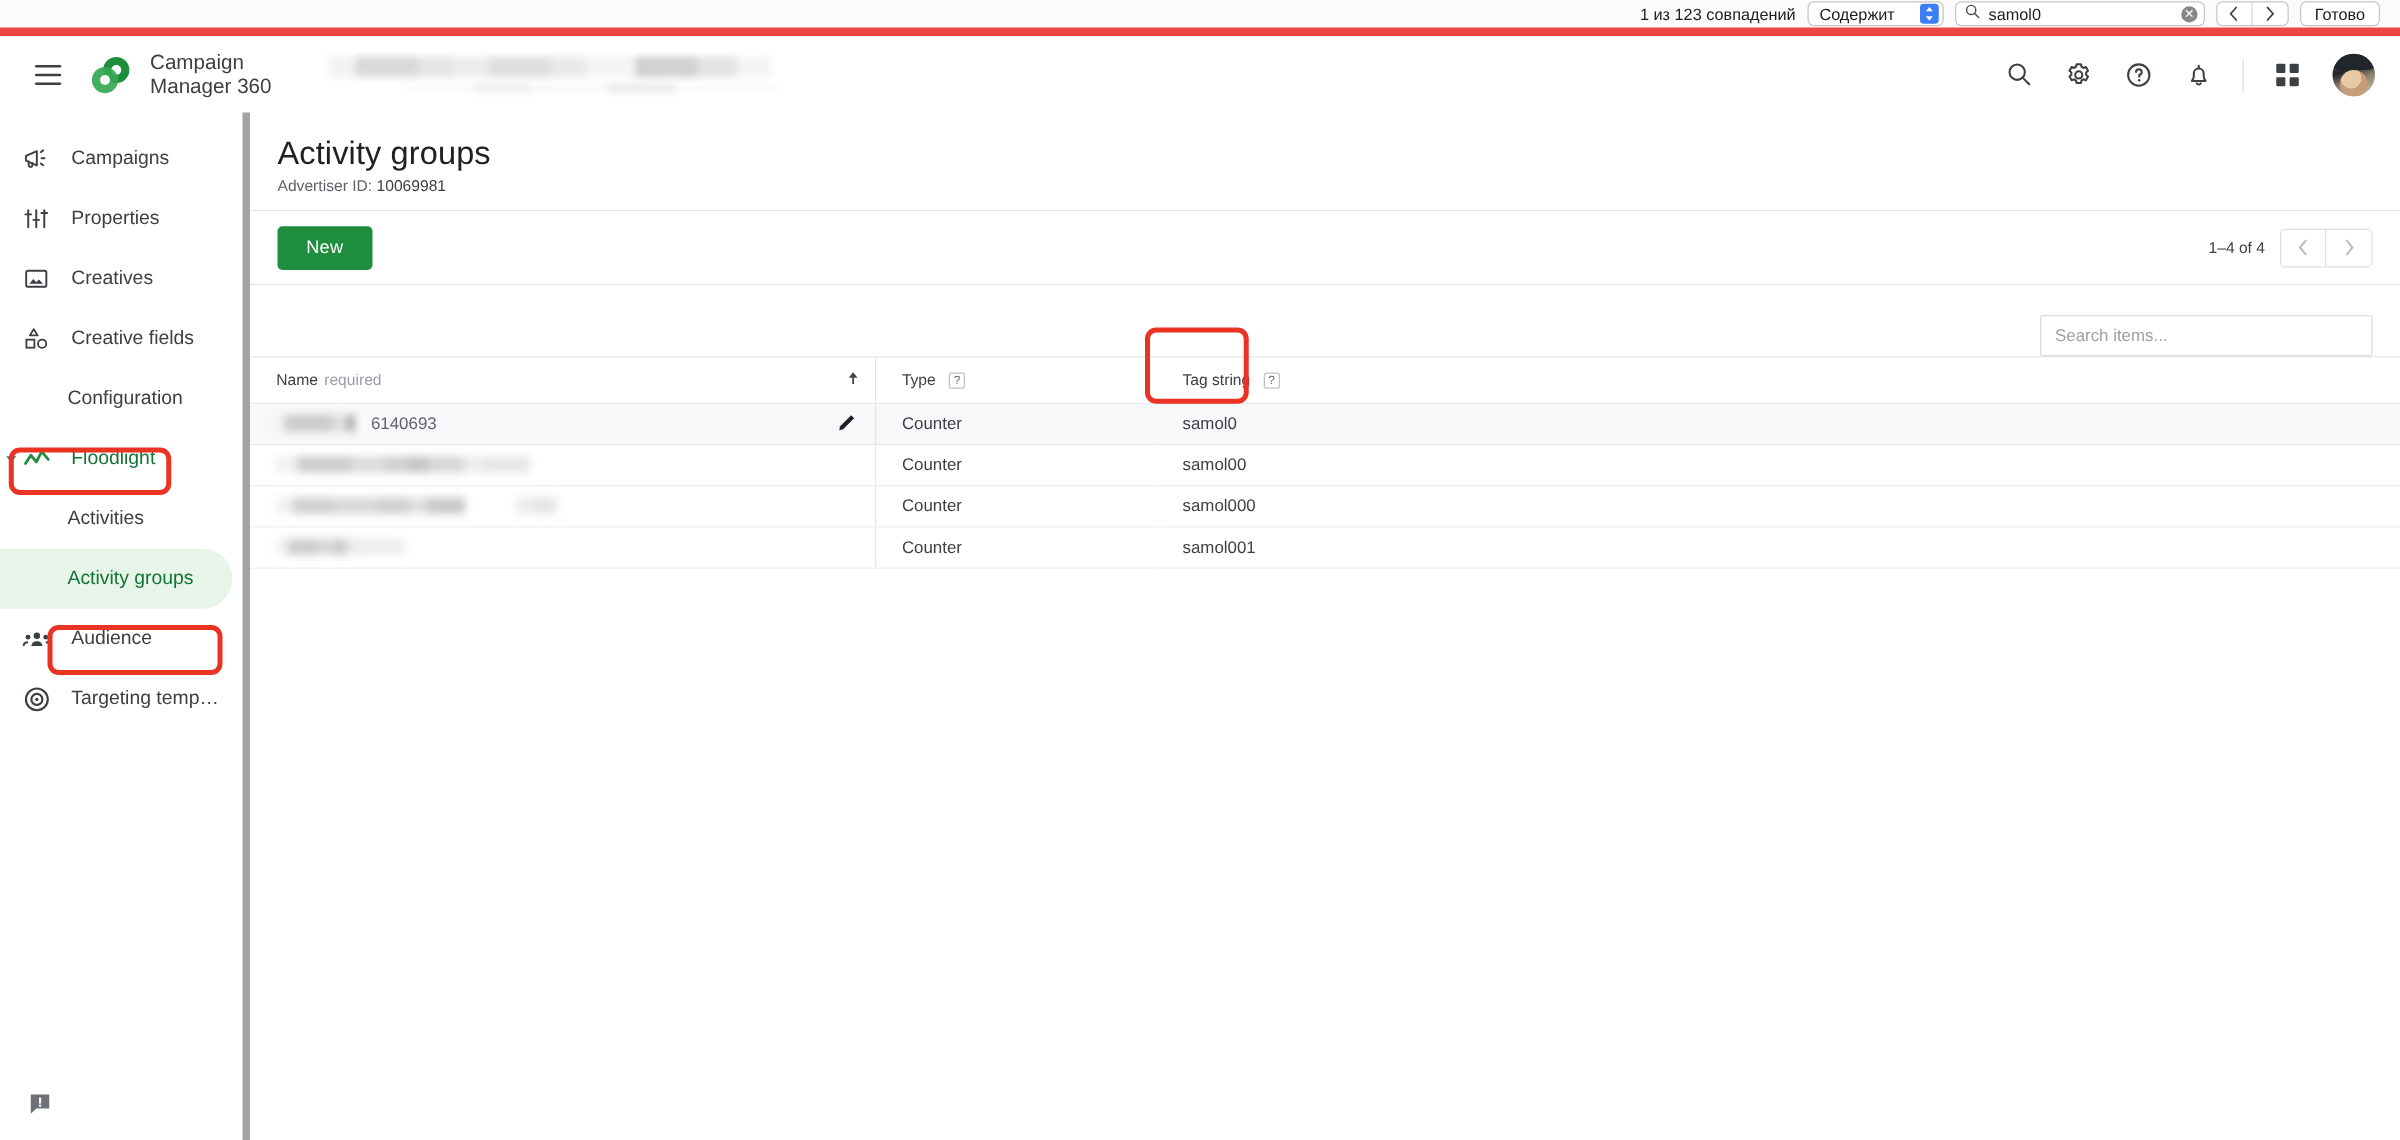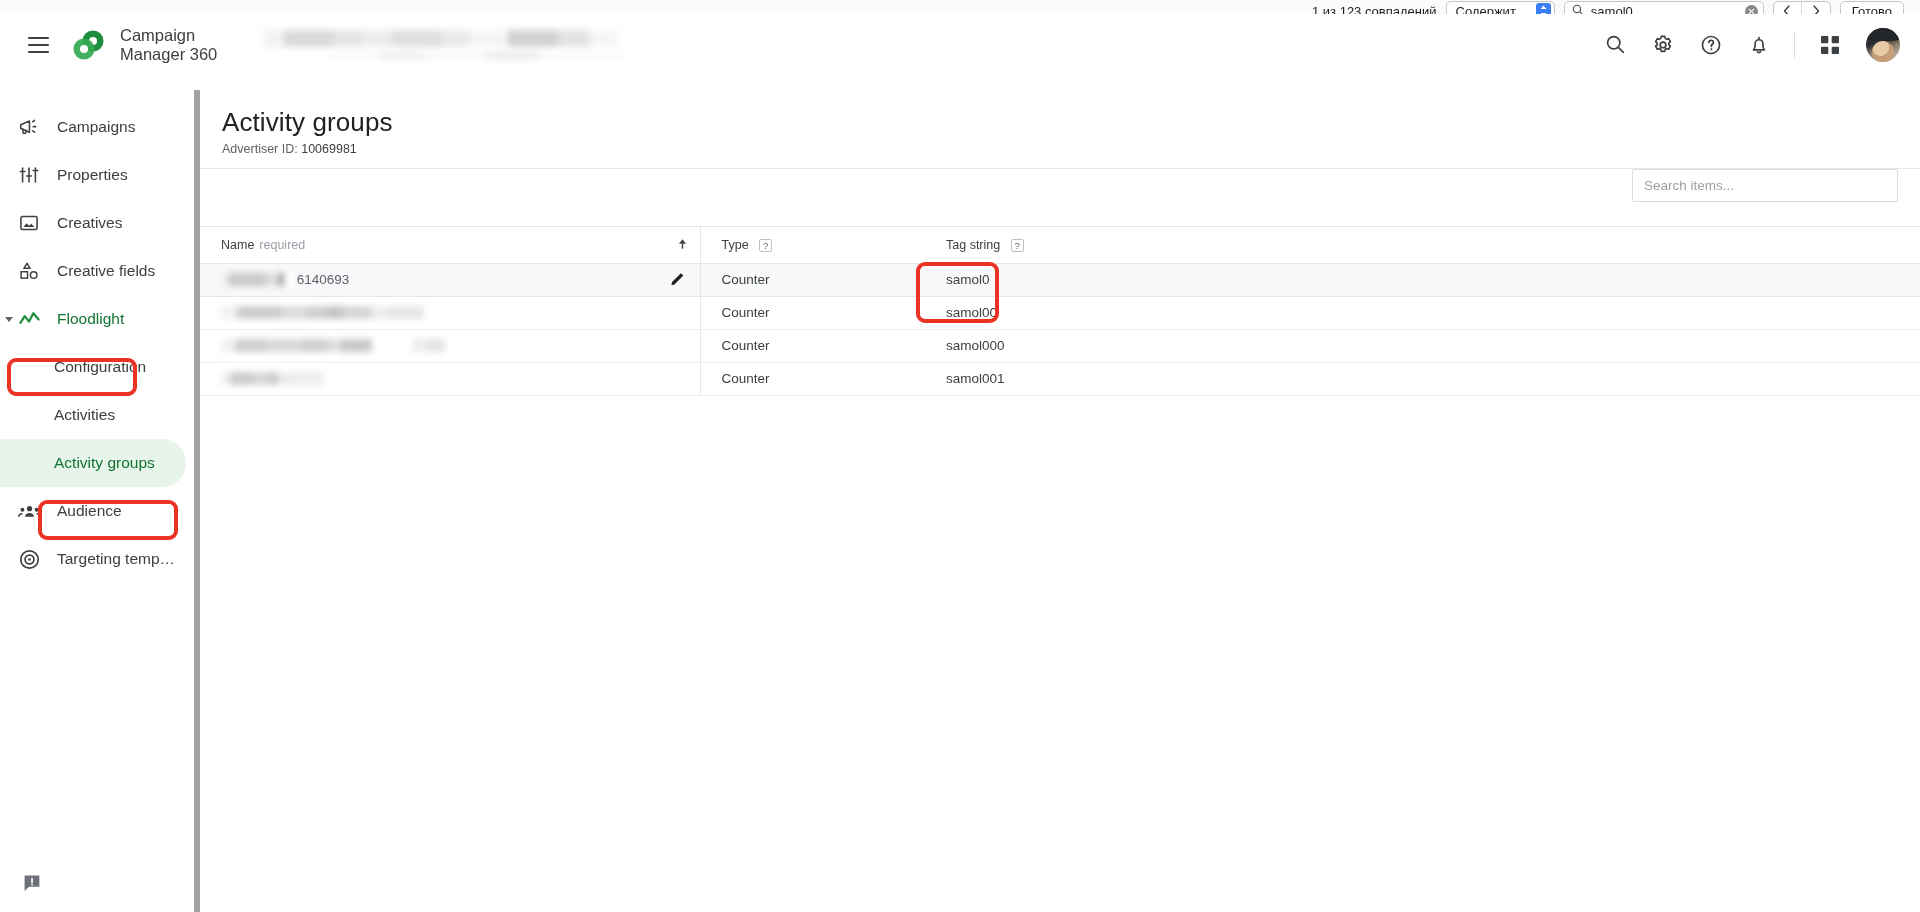--- a/index.html
+++ b/index.html
@@ -48,21 +48,21 @@
     font-size: 12px; color: #3c3c3c;
   }
   .find-navs div:first-child { border-right: 1px solid #d8d8d8; }
   .find-done {
     height: 20px; padding: 0 11px; background: #fff; border: 1px solid #c6c6c6;
     border-radius: 5px; font-size: 13px; color: #1d1d1f; display: flex; align-items: center;
   }
 
   
   .app-header {
-    position: absolute; top: 14px; left: 0; right: 0; height: 61px;
+    position: absolute; top: 29px; left: 0; right: 0; height: 61px;
     background: #ffffff; display: flex; align-items: center; padding: 0 20px 0 18px;
   }
   .hamburger { width: 40px; height: 40px; display:flex; flex-direction:column; align-items:center; justify-content:center; gap:5px; cursor:pointer;}
   .hamburger span { display:block; width: 21px; height: 2px; background: #3c4043; border-radius:1px;}
   .brand { display: flex; align-items: center; gap: 11px; margin-left: 11px; }
   .brand-logo { width: 40px; height: 40px; position: relative; }
   .brand-text { font-size: 16.5px; line-height: 19px; color: #3c4043; font-weight: 400; }
   .blurbar { margin-left: 46px; display:flex; flex-direction: column; gap: 5px;}
   .blurbar .bb1 { width: 355px; height: 17px;
     background: linear-gradient(90deg,#f2f2f2 0 6%,#d8d8d8 6% 20%,#e4e4e4 20% 28%,#ececec 28% 36%,#dedede 36% 50%,#e8e8e8 50% 58%,#f4f4f4 58% 69%,#cfcfcf 69% 83%,#e2e2e2 83% 92%,#f5f5f5 92% 100%);
@@ -116,21 +116,21 @@
     background: #1e8e3e; color: #fff; border: none; border-radius: 4px;
     height: 35px; padding: 0 23px; font-size: 14.5px; font-weight: 500;
     font-family: "Liberation Sans", sans-serif; cursor: pointer; letter-spacing: .2px;
   }
   .pager { margin-left: auto; display: flex; align-items: center; gap: 12px; }
   .pager-label { font-size: 12.5px; color: #3c4043; }
   .pager-btns { display: flex; border: 1px solid #e0e0e0; border-radius: 4px; overflow: hidden; }
   .pager-btns div { width: 36px; height: 29px; display:flex; align-items:center; justify-content:center; color:#bdbdbd; font-size:15px; cursor:pointer;}
   .pager-btns div:first-child { border-right: 1px solid #e0e0e0; }
 
-  .searchrow { height: 58px; display:flex; align-items:flex-start; justify-content:flex-end; padding-right: 22px; border-bottom: 1px solid #e4e6e8;}
+  .searchrow { height: 58px; display:flex; align-items:flex-end; justify-content:flex-end; padding-right: 22px; border-bottom: 1px solid #e4e6e8;}
   .search-items {
     width: 266px; height: 33px; border: 1px solid #dadce0; border-radius: 2px;
     padding: 0 11px; font-size: 13.5px; color: #3c4043;
     font-family: "Liberation Sans", sans-serif; outline: none; background:#fff;
   }
   .search-items::placeholder { color: #9aa0a6; }
 
   
   table { width: 100%; border-collapse: collapse; table-layout: fixed; }
   thead th {
@@ -324,32 +324,32 @@
     <span class="ni-icon">
       <svg width="22" height="22" viewBox="0 0 24 24" aria-hidden="true">
         <path d="M9.8 3.6 6.4 9.1h6.8Z" fill="none" stroke="#3c4043" stroke-width="1.6" stroke-linejoin="round"></path>
         <rect x="3.4" y="12.8" width="7" height="7" fill="none" stroke="#3c4043" stroke-width="1.6"></rect>
         <circle cx="17.1" cy="16.3" r="3.6" fill="none" stroke="#3c4043" stroke-width="1.6"></circle>
       </svg>
     </span>
     <span>Creative fields</span>
   </div>
 
+  <div class="nav-item sub">
+    <span>Configuration</span>
+  </div>
+
   <div class="nav-item green">
     <span class="nav-caret"></span>
     <span class="ni-icon">
       <svg width="23" height="23" viewBox="0 0 24 24" aria-hidden="true">
         <polyline points="2.5,15.5 7,8.5 11.5,14.2 16,5.5 21.5,12" fill="none" stroke="#1e8e3e" stroke-width="2.3" stroke-linecap="round" stroke-linejoin="round"></polyline>
       </svg>
     </span>
     <span>Floodlight</span>
-  </div>
-
-  <div class="nav-item sub">
-    <span>Configuration</span>
   </div>
 
   <div class="nav-item sub">
     <span>Activities</span>
   </div>
 
   <div class="nav-item sub active">
     <span>Activity groups</span>
   </div>
 
@@ -390,20 +390,38 @@
 <div class="main">
 
   <div class="page-head">
     <div class="page-title">Activity groups</div>
     <div class="page-sub">
       <span>Advertiser ID:</span>
       <b>10069981</b>
     </div>
   </div>
 
+  <div class="toolbar">
+    <button class="btn-new">New</button>
+    <div class="pager">
+      <span class="pager-label">1–4 of 4</span>
+      <div class="pager-btns">
+        <div>
+          <svg width="9" height="14" viewBox="0 0 9 14" aria-hidden="true">
+              <polyline points="6.5,1.5 2,7 6.5,12.5" fill="none" stroke="#bdbdbd" stroke-width="1.6" stroke-linecap="round" stroke-linejoin="round"></polyline>
+            </svg>
+        </div>
+        <div>
+          <svg width="9" height="14" viewBox="0 0 9 14" aria-hidden="true">
+              <polyline points="2.5,1.5 7,7 2.5,12.5" fill="none" stroke="#bdbdbd" stroke-width="1.6" stroke-linecap="round" stroke-linejoin="round"></polyline>
+            </svg>
+        </div>
+      </div>
+    </div>
+  </div>
 
   <div class="searchrow">
     <input class="search-items" type="text" placeholder="Search items..." style="">
   </div>
 
   <table>
     <thead>
       <tr>
         <th class="c-name">
           <span>Name</span><span class="req">required</span>

